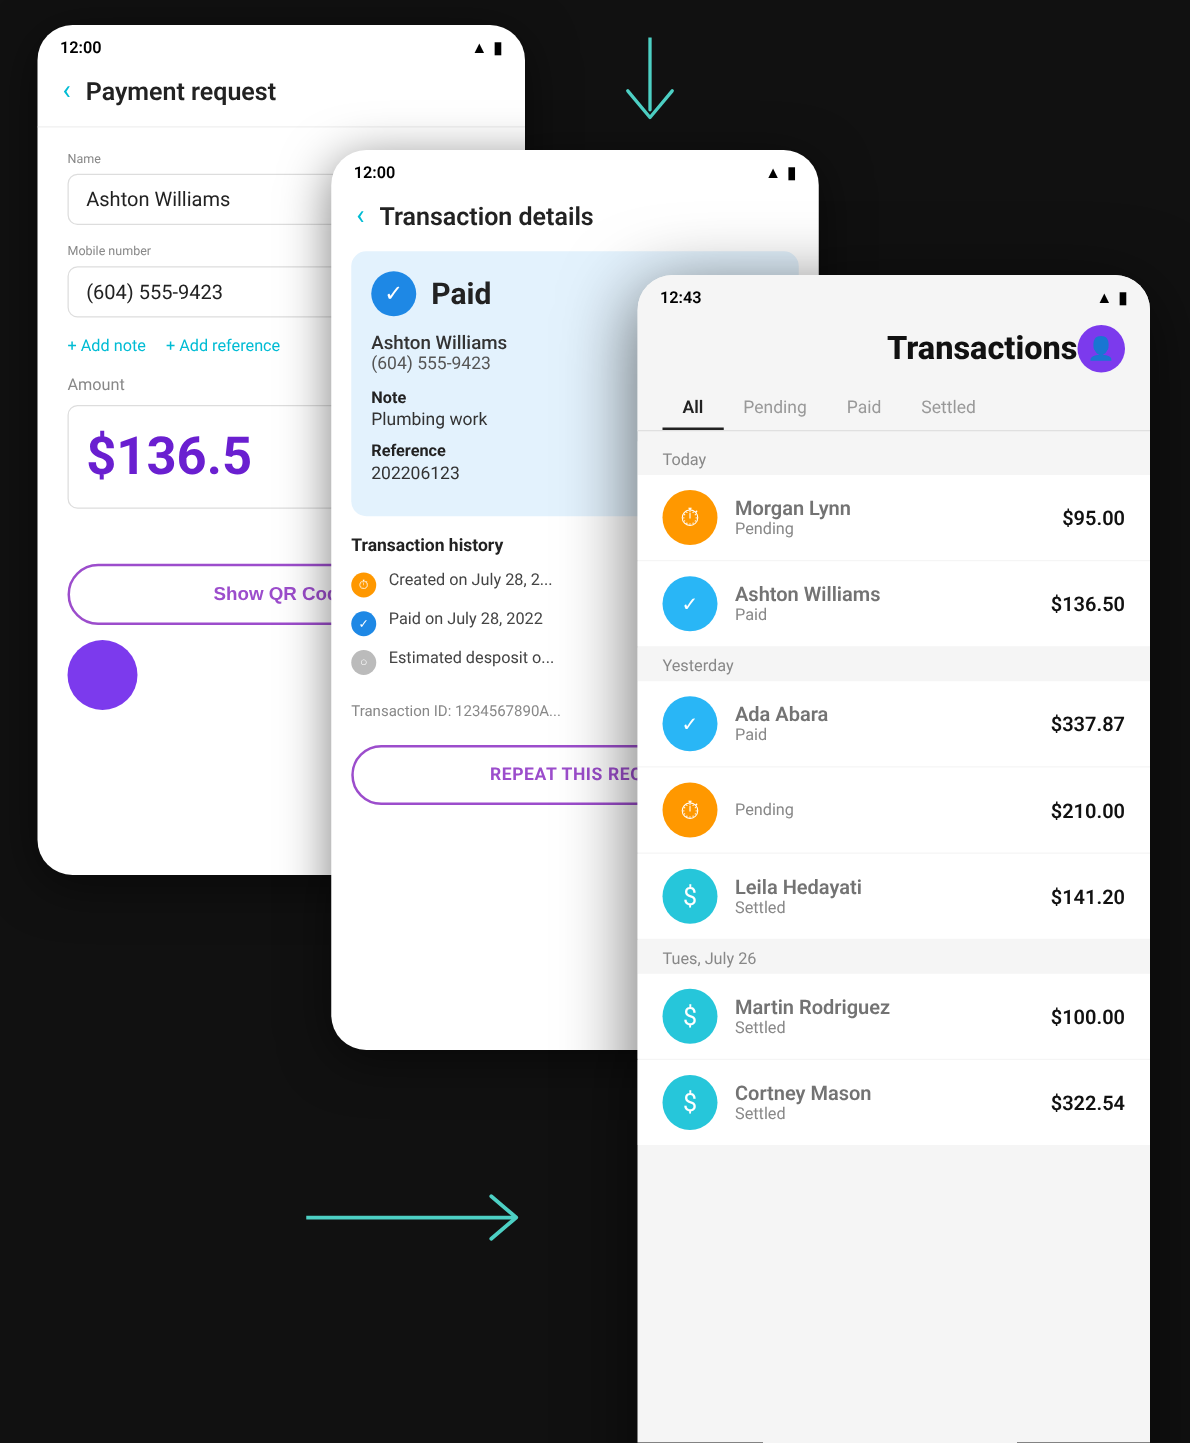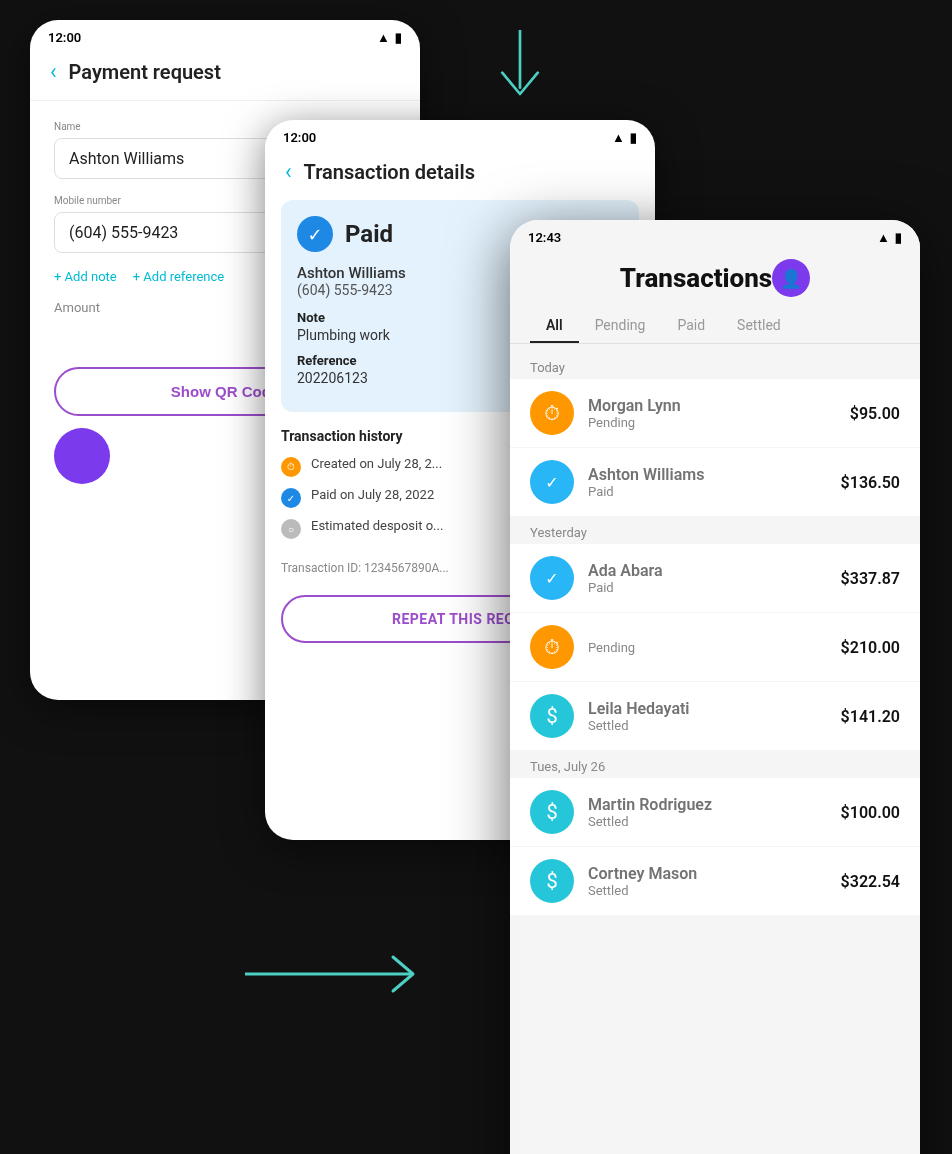--- a/index.html
+++ b/index.html
@@ -291,21 +291,21 @@
       display: flex;
       justify-content: space-between;
       align-items: center;
       padding: 10px 18px 6px;
       font-size: 13px;
       font-weight: 600;
       background: #f5f5f5;
     }
     .screen-list .header {
       display: flex;
-      justify-content: center;
+      justify-content: flex-end;
       align-items: center;
       padding: 8px 20px 12px;
       background: #f5f5f5;
     }
     .screen-list .header-title {
       font-size: 26px;
       font-weight: 800;
       color: #111;
     }
     .screen-list .avatar {
@@ -416,20 +416,23 @@
   <div class="content">
     <div class="field-label">Name</div>
     <div class="field-input">Ashton Williams</div>
     <div class="field-label">Mobile number</div>
     <div class="field-input">(604) 555-9423</div>
     <div class="field-row">
       <span class="add-link">+ Add note</span>
       <span class="add-link">+ Add reference</span>
     </div>
     <div class="amount-label">Amount</div>
+    <div class="amount-box">
+      <span class="amount-value">$136.5</span>
+    </div>
   </div>
   <div class="buttons">
     <button class="btn-outline">Show QR Code</button>
     <button class="btn-solid"></button>
   </div>
 </div>
 
 <div class="screen-details">
   <div class="status-bar">
     <span>12:00</span>

